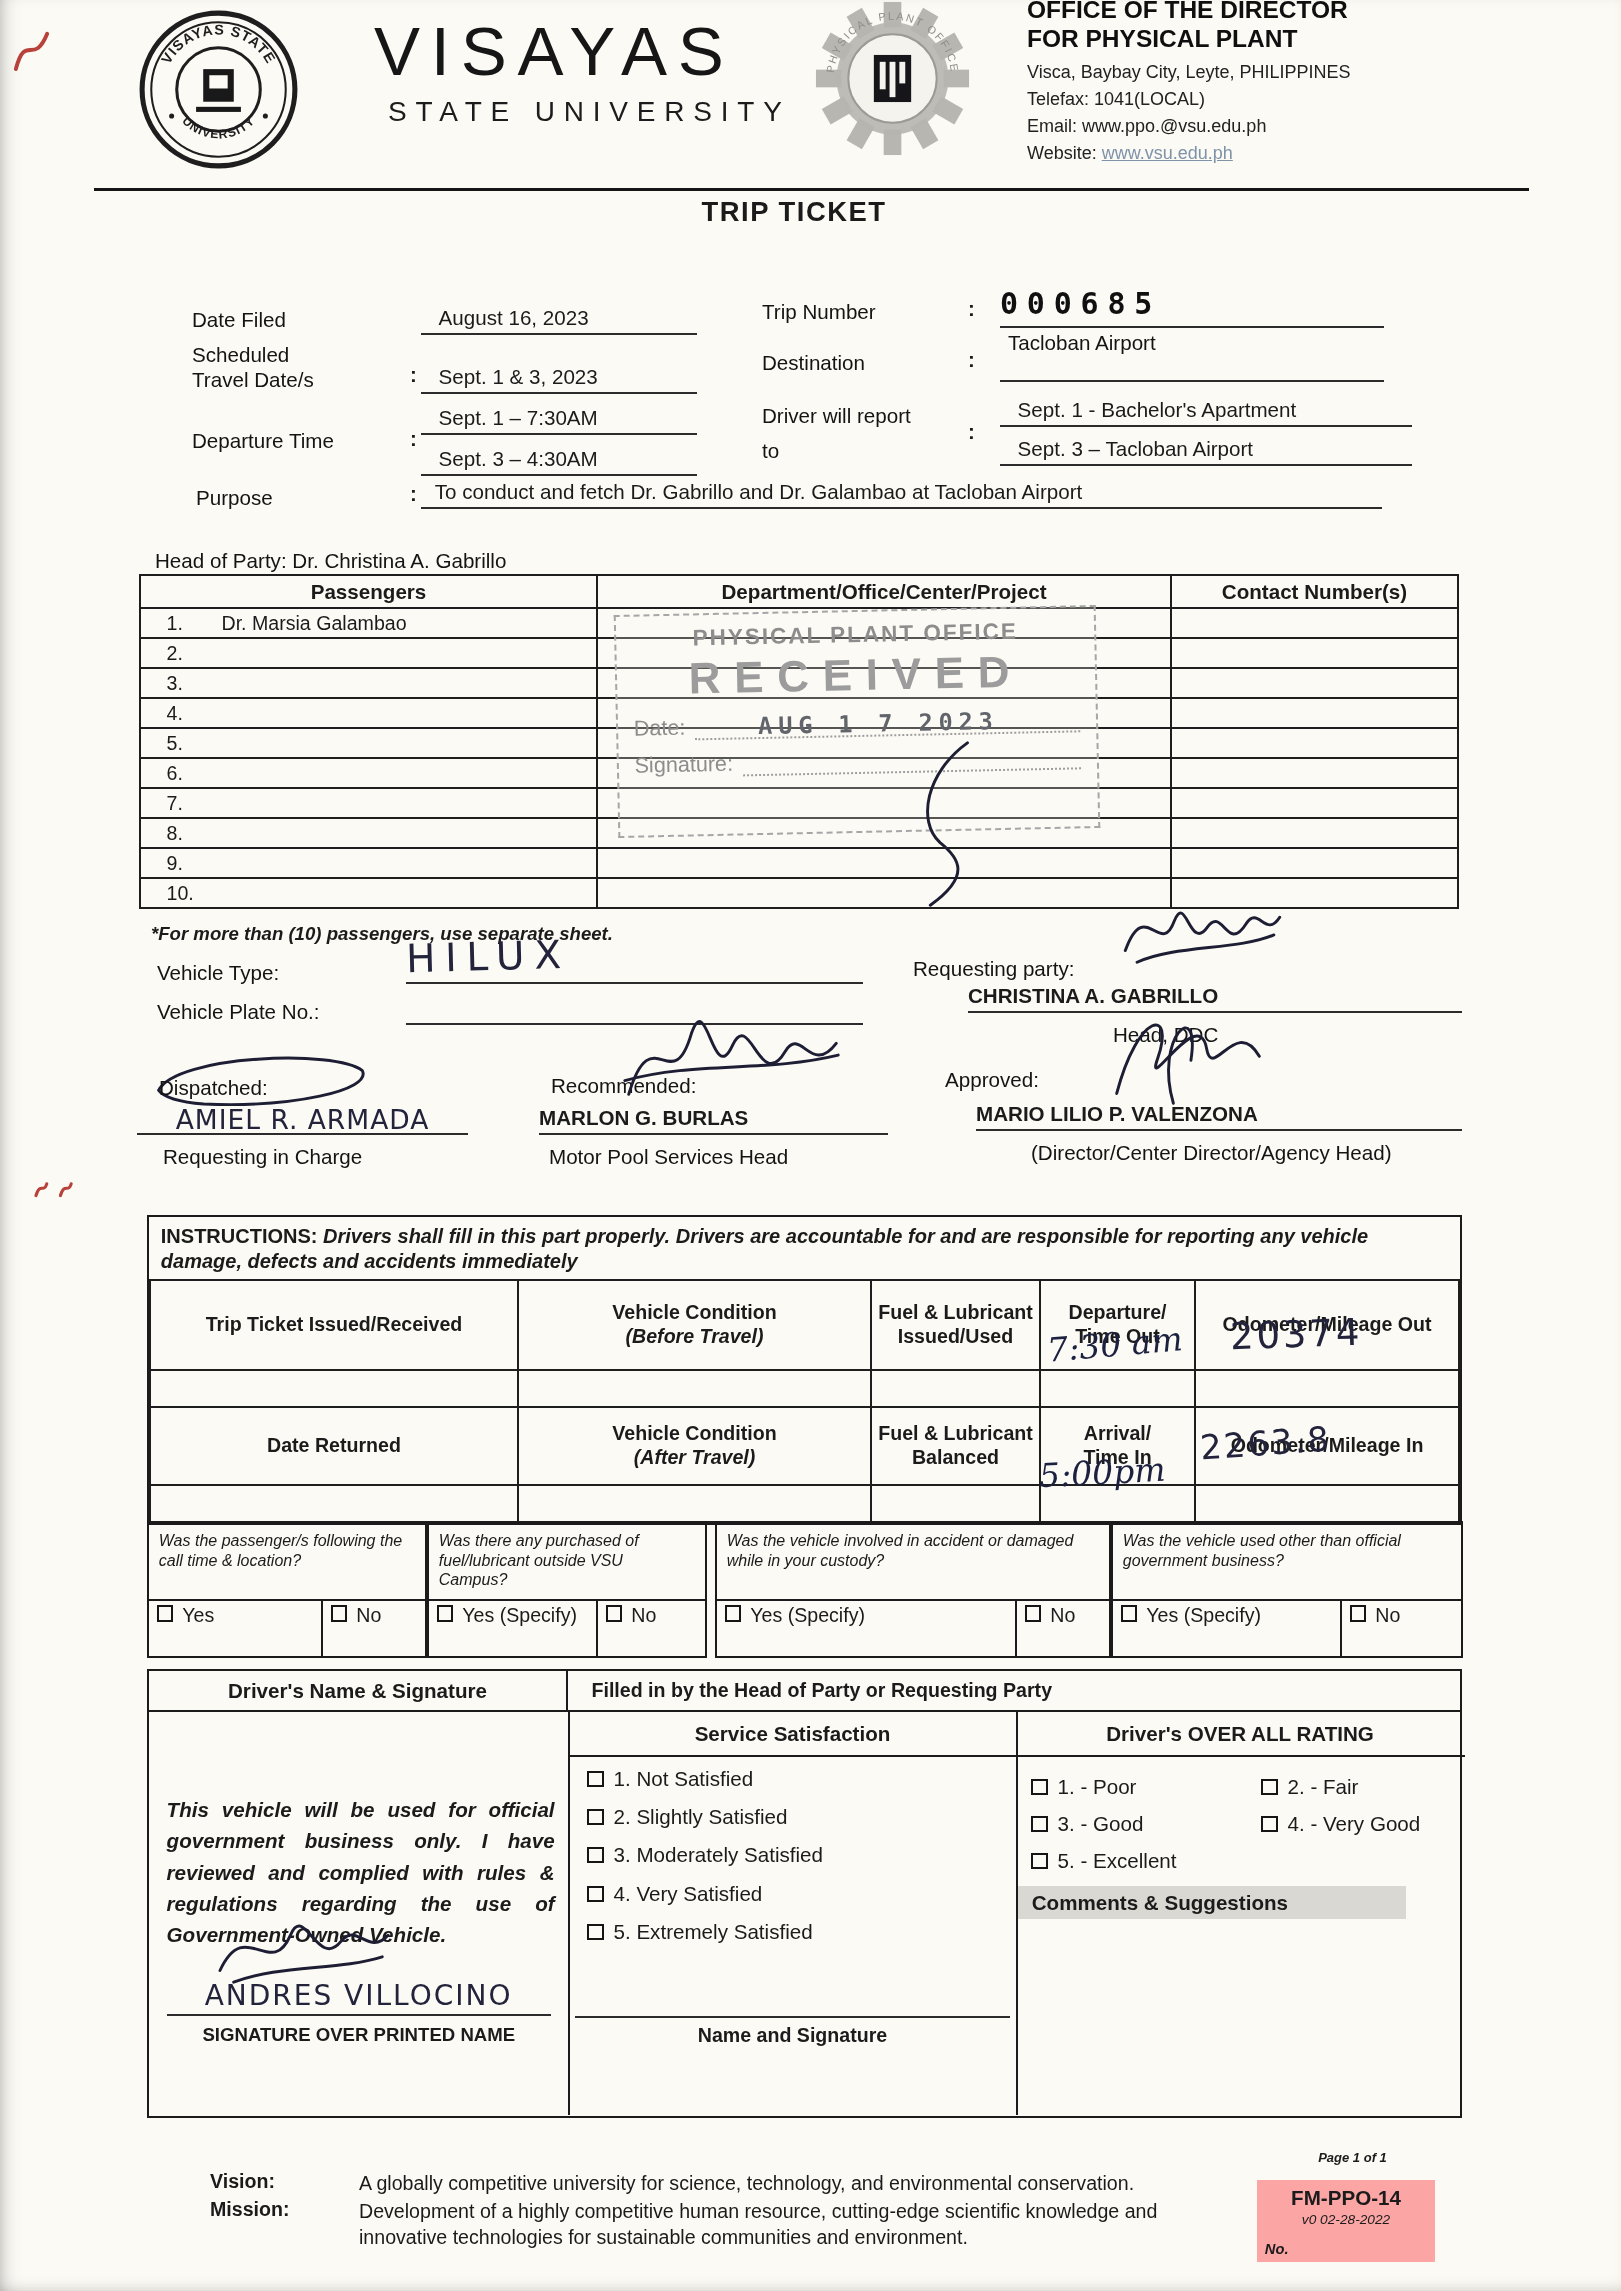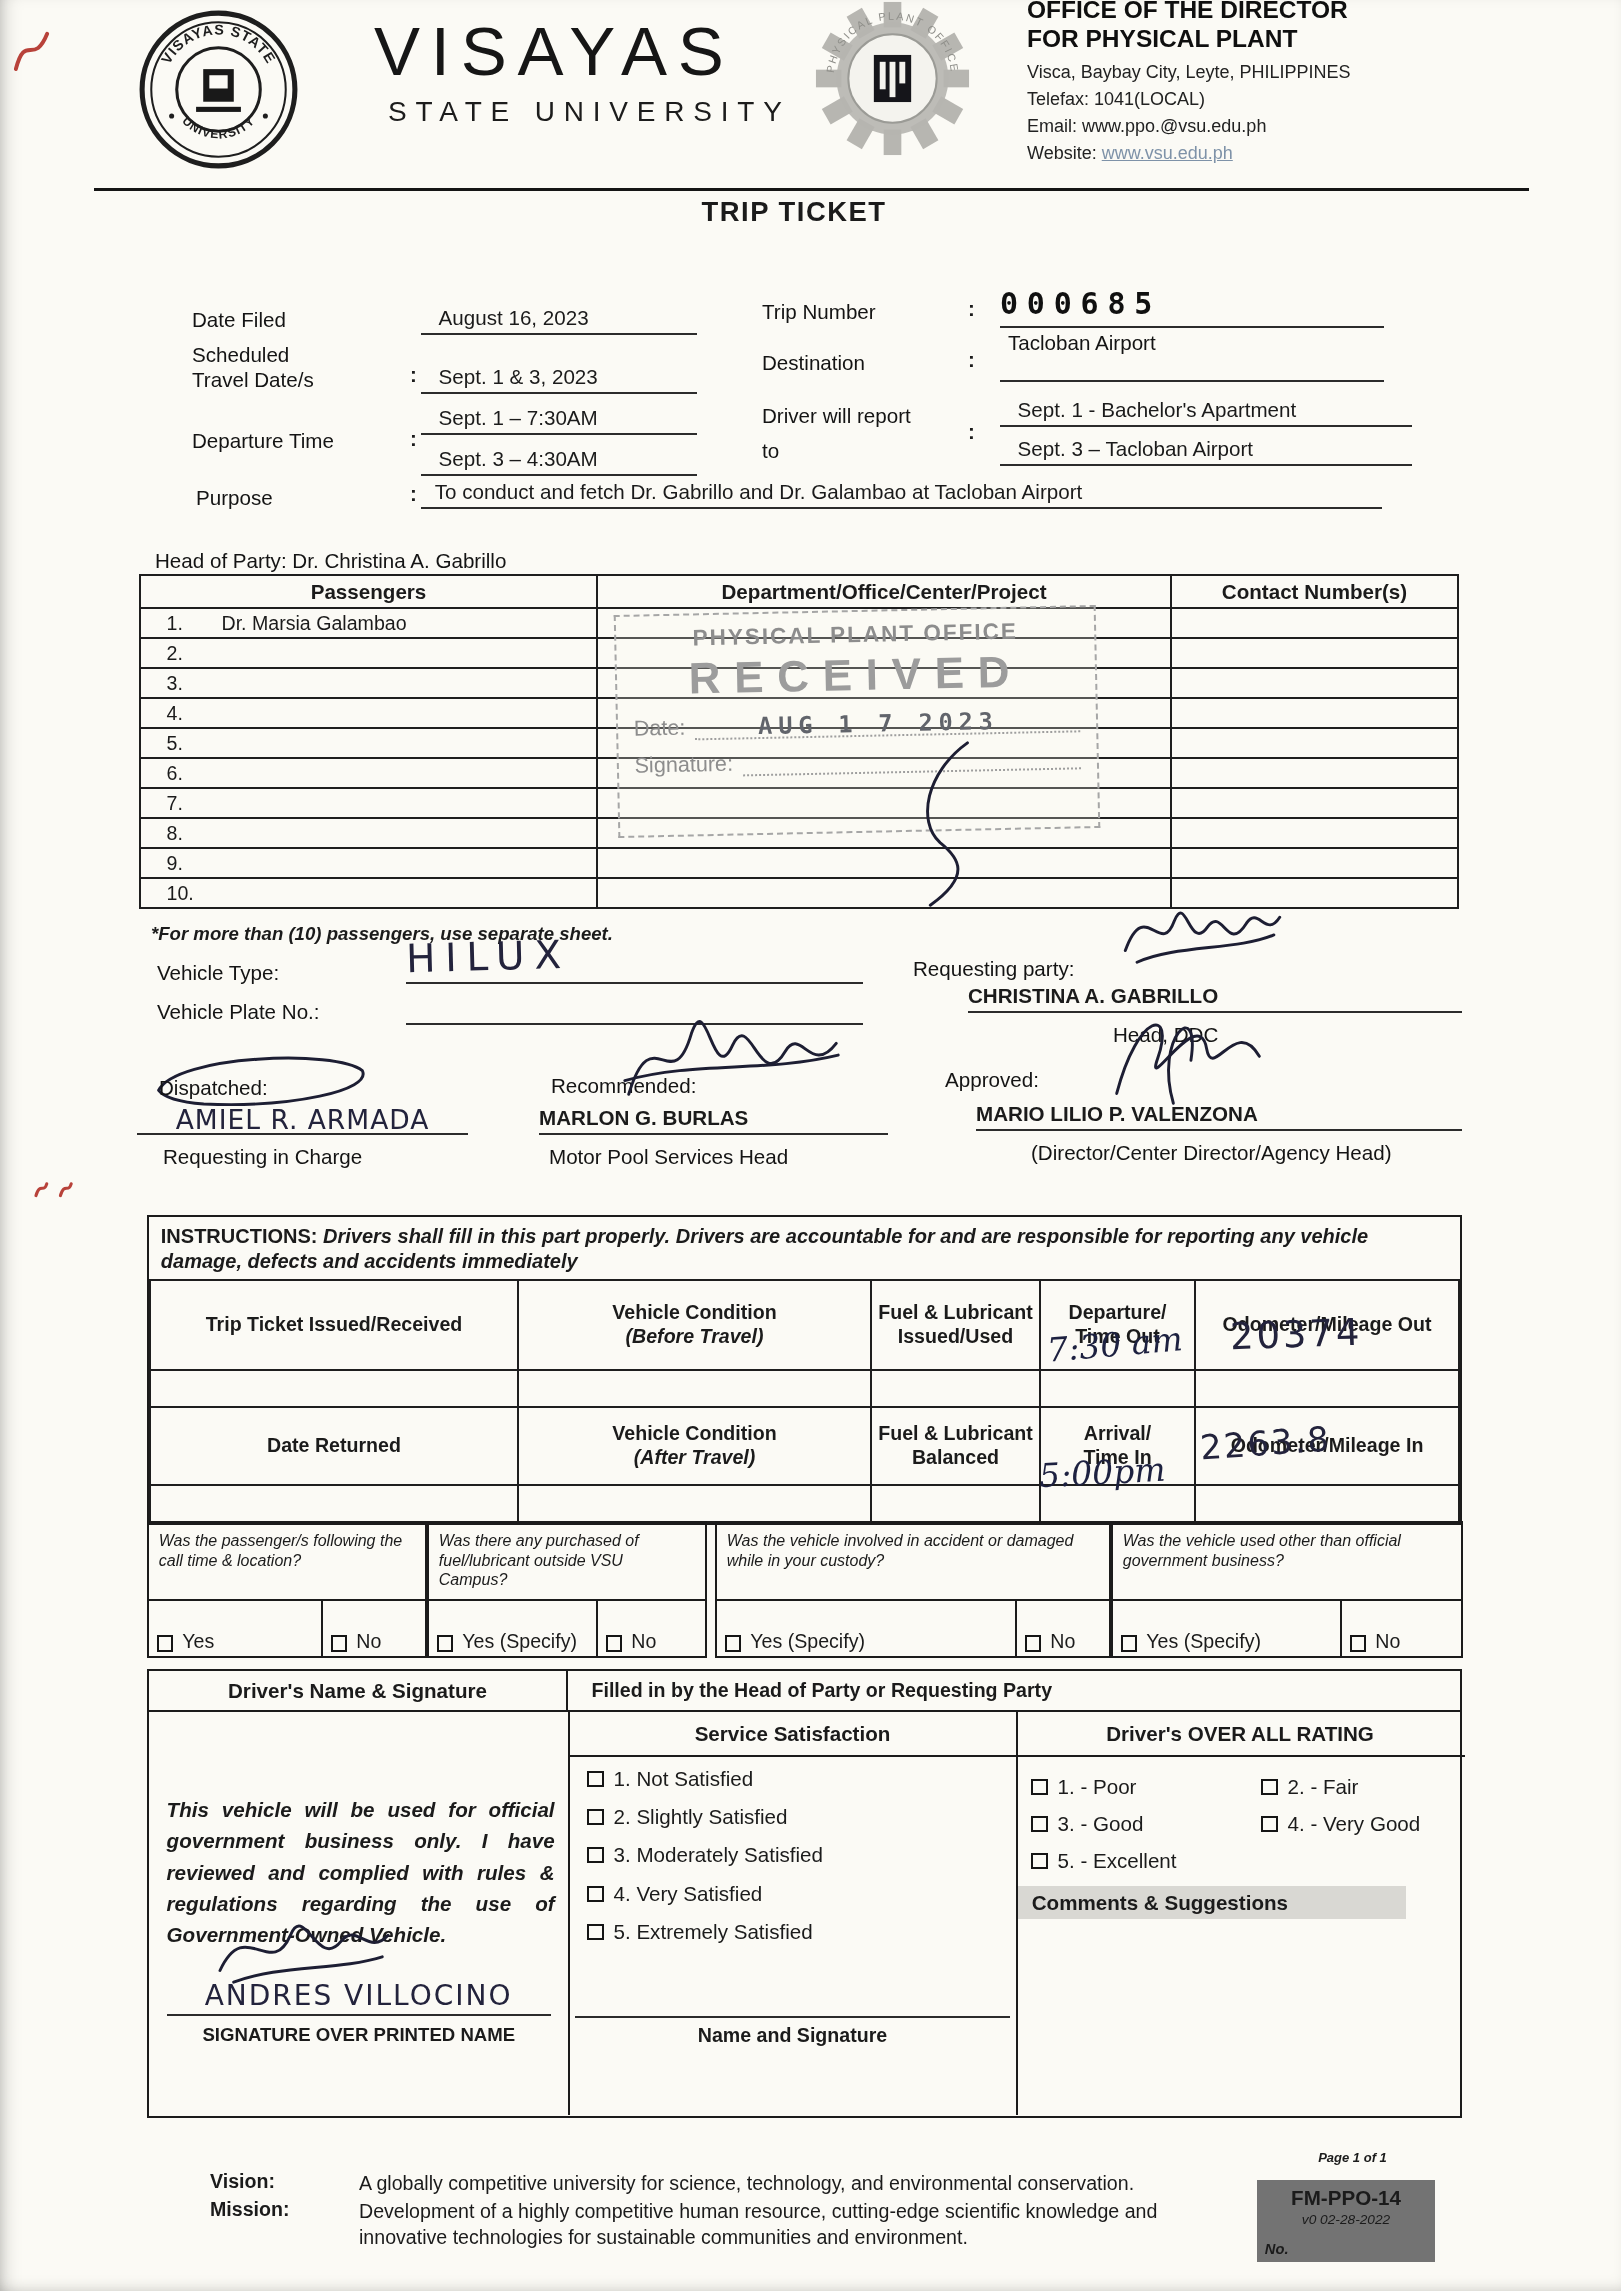--- a/index.html
+++ b/index.html
@@ -38,37 +38,37 @@
 .sig{stroke:#1d1e33;stroke-width:3;fill:none;stroke-linecap:round}
 .redink{stroke:#b8423a;fill:none;stroke-linecap:round}
 .ibox{border:2.5px solid #1b1b1b}
 .instr-head{font-size:20px;padding:6.9px 11.8px 4.9px;line-height:1.25}
 table.itable{border-collapse:collapse;width:100%;table-layout:fixed}
 .itable td{border:2.2px solid #1e1e1e;font-size:19.6px;font-weight:bold;text-align:center;vertical-align:middle;line-height:1.2;padding:2px 5.9px}
 .itable td .i{font-weight:bold}
 .qbox{position:absolute;border:2.5px solid #1b1b1b;display:flex;flex-direction:column;height:137px}
 .qtext{font-size:16px;font-style:italic;padding:7.8px 9.8px 0;flex:1;line-height:1.24}
 .qanswers{display:flex;border-top:2.2px solid #1b1b1b;height:57px}
-.qcell{display:flex;align-items:flex-end;gap:8.8px;padding:3.9px 7.8px;font-size:19.6px;line-height:1.1}
+.qcell{display:flex;align-items:flex-start;gap:8.8px;padding:3.9px 7.8px;font-size:19.6px;line-height:1.1}
 .qcell.first{border-right:2.2px solid #1b1b1b}
 .cb{width:16.7px;height:16.7px;border:2.2px solid #151515;flex:none;display:inline-block;background:#fbfaf5}
 .bsec{position:absolute;border:2.5px solid #1b1b1b}
 .bs-header{display:flex;height:41px;border-bottom:2.2px solid #1b1b1b;font-weight:bold}
 .bs-h-left{width:419px;border-right:2.2px solid #1b1b1b;display:flex;align-items:center;justify-content:center;font-size:20.6px}
 .bs-h-right{flex:1;display:flex;align-items:center;padding-left:23.5px;font-size:19.6px}
 .bs-body{position:relative;height:403px}
 .vline{position:absolute;top:0;bottom:0;border-left:2.2px solid #1b1b1b}
 .declaration{font-size:20.6px;font-weight:bold;font-style:italic;text-align:justify;line-height:1.52}
 .sec-head{font-size:20.6px;font-weight:bold;text-align:center}
 .opt{position:absolute;display:flex;align-items:center;gap:9.8px;font-size:20.6px;white-space:nowrap}
 .comments-bar{position:absolute;background:#d9d8d3;font-weight:bold;font-size:20.6px;display:flex;align-items:center;padding-left:13.7px}
 .caption{position:absolute;font-weight:bold;font-size:18.6px;text-align:center}
 .ftr-label{font-size:19.6px;font-weight:bold}
 .ftr-text{font-size:19.6px;line-height:1.35}
-.graybox{background:#737373}
+.graybox{background:#fca5a5}
 svg text{font-family:"Liberation Sans",sans-serif}
 </style>
 </head>
 <body>
 
 <div class="sheet">
 
   <svg class="abs" style="left:7.8px;top:21.6px" width="47" height="57" viewBox="0 0 48 58">
     <path class="redink" stroke-width="4" d="M8,48 C18,10 26,46 40,12"></path>
   </svg>

